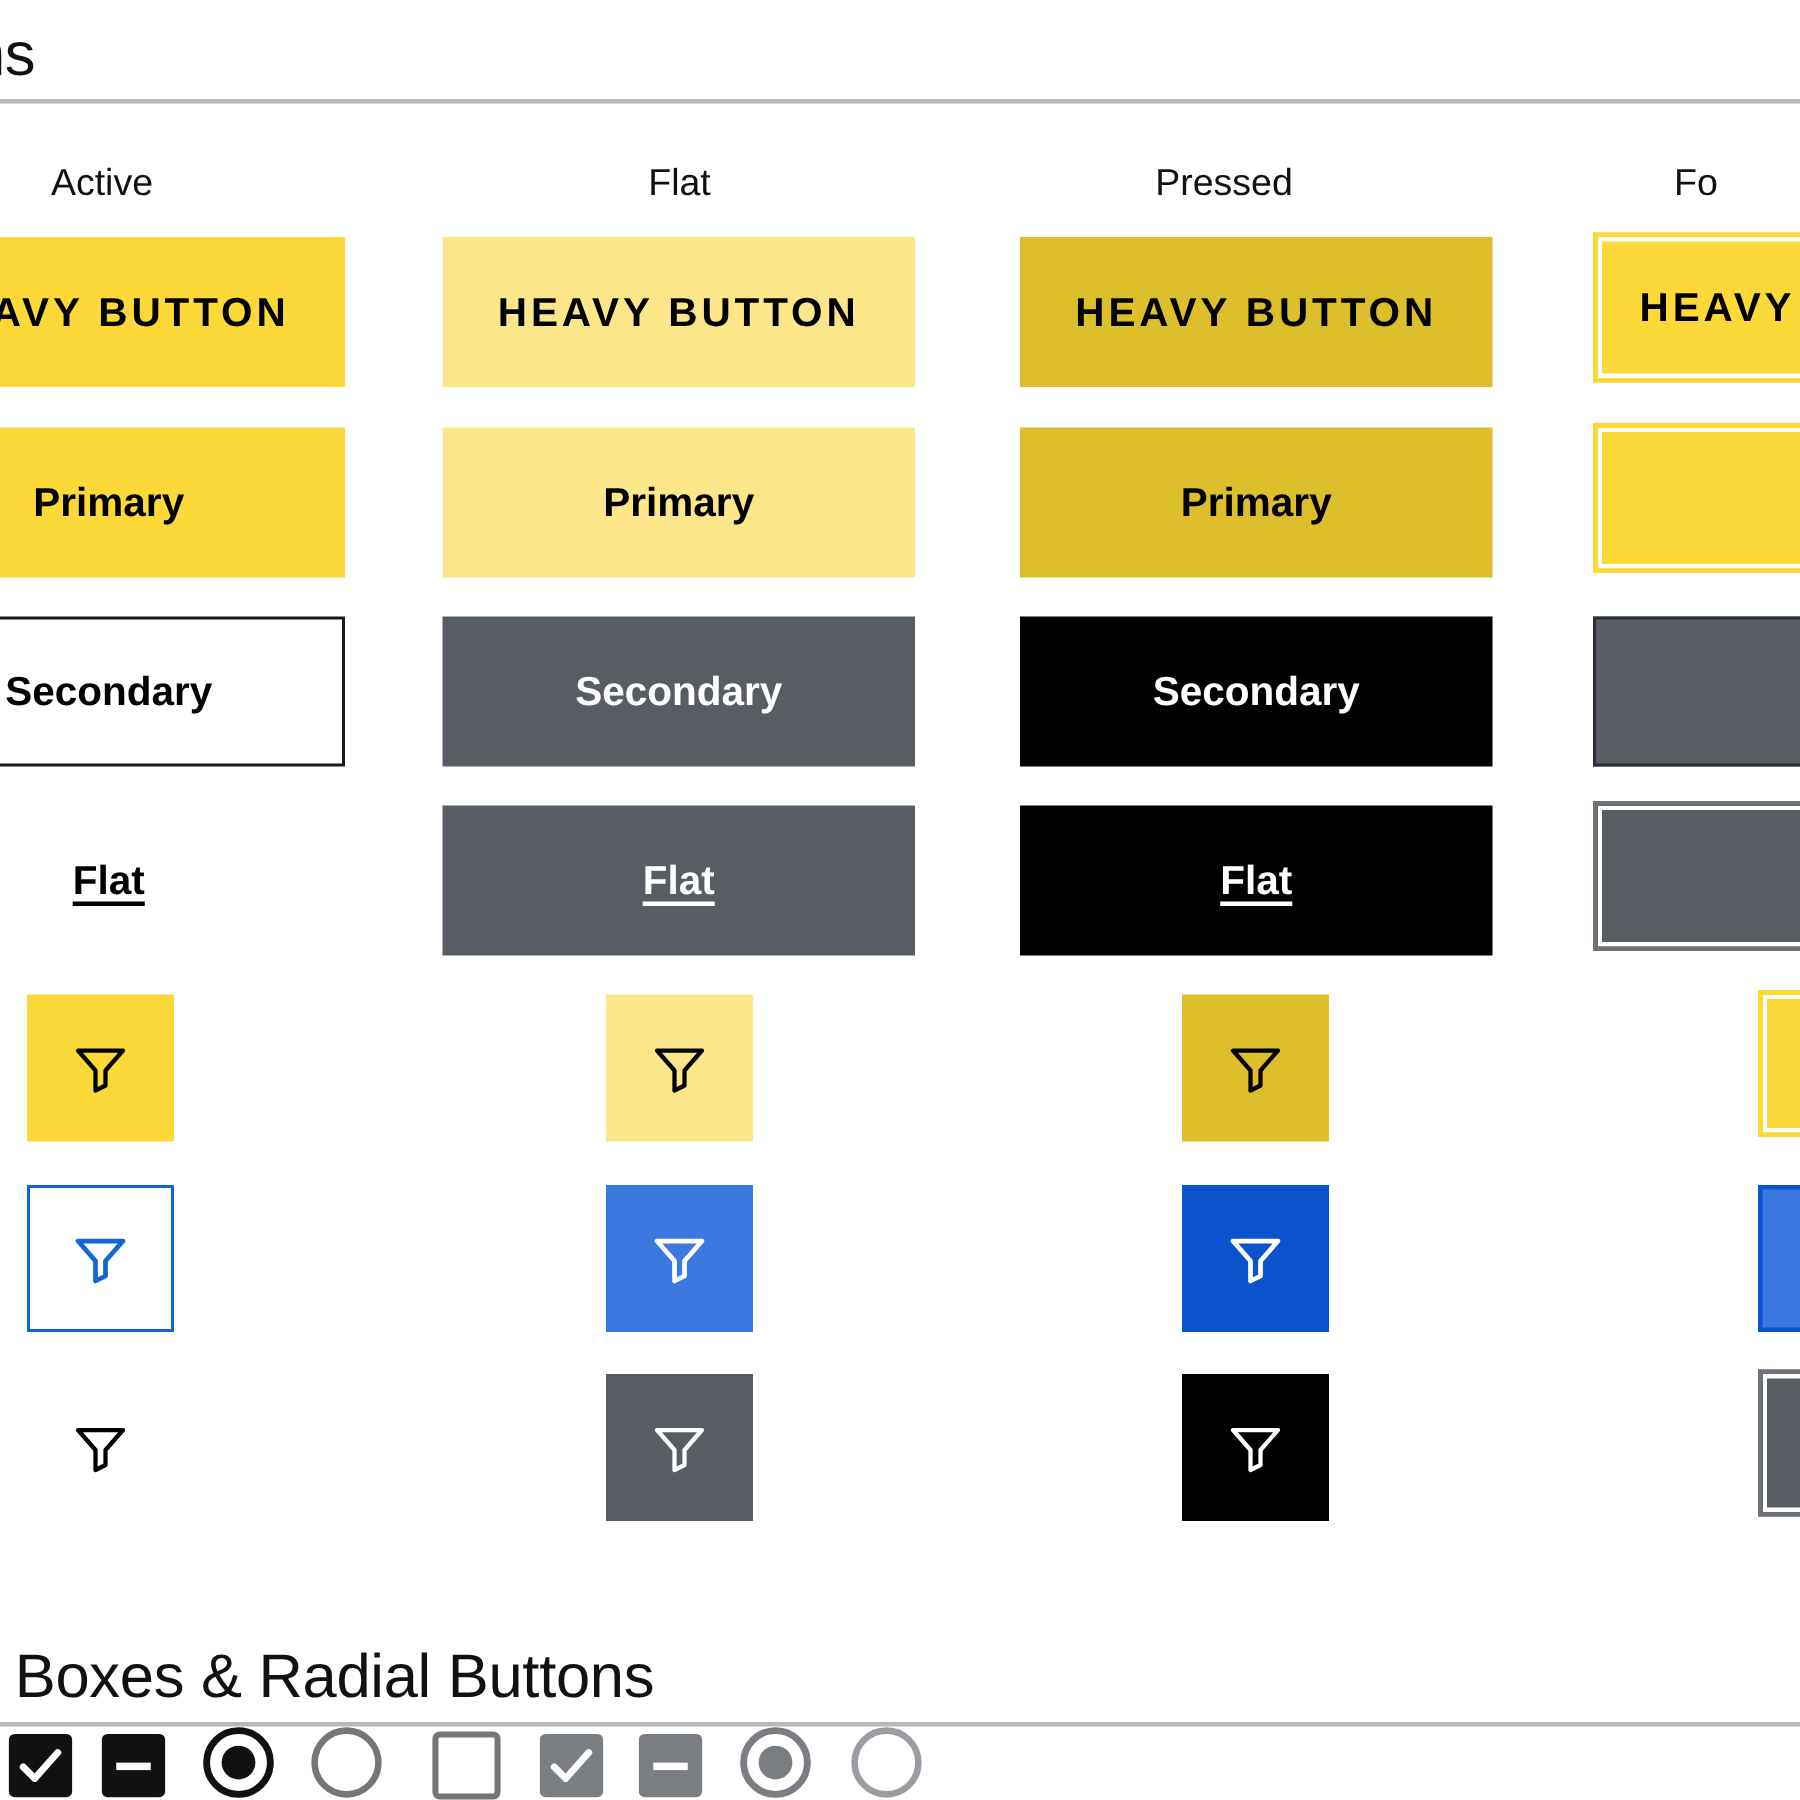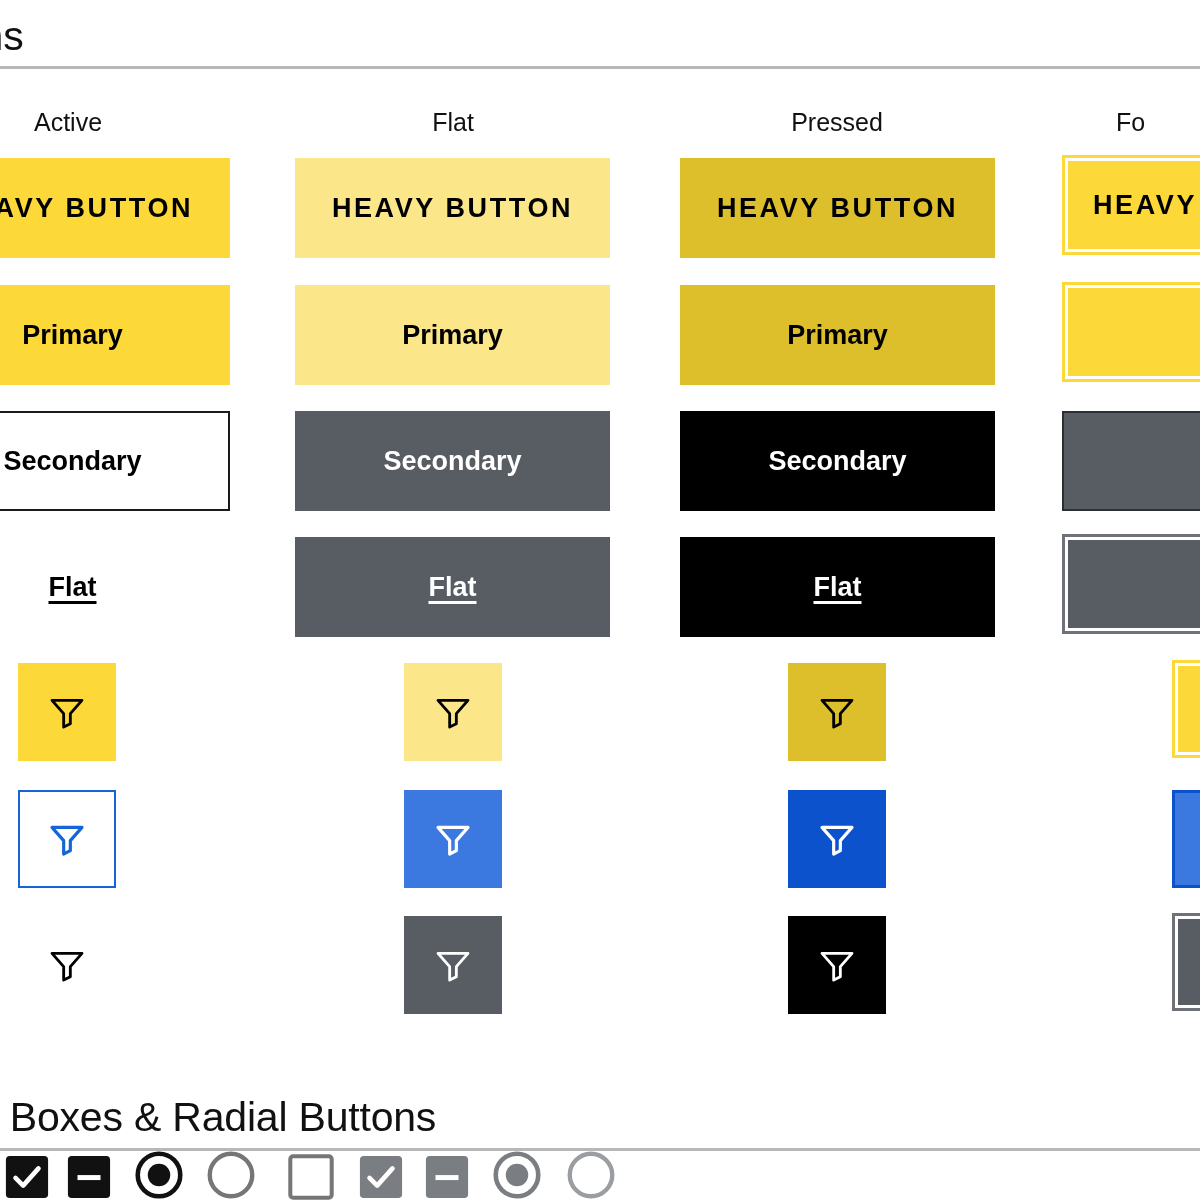--- a/index.html
+++ b/index.html
@@ -99,21 +99,21 @@
 </head>
 <body>
 
 <div class="page">
 
   <div class="section-title" style="left:-42px; top:16px;">ons</div>
   <div class="section-rule" style="top:66px;"></div>
 
   <div class="col-header" style="left:-38px; width:212px;">Active</div>
   <div class="col-header" style="left:347px; width:212px;">Flat</div>
-  <div class="col-header" style="left:731px; width:212px;">Pressed</div>
+  <div class="col-header" style="left:710px; width:212px;">Pressed</div>
   <div class="col-header" style="left:1116px; width:212px; text-align:left;">Fo</div>
 
   <div class="btn btn-wide t-heavy fill-yellow" style="left:-85px; top:158px;">HEAVY BUTTON</div>
   <div class="btn btn-wide t-heavy fill-yellow-lt" style="left:295px; top:158px;">HEAVY BUTTON</div>
   <div class="btn btn-wide t-heavy fill-yellow-dk" style="left:680px; top:158px;">HEAVY BUTTON</div>
   <div class="btn btn-wide t-heavy fill-yellow focus-yellow" style="left:1062px; top:155px; justify-content:flex-start; padding-left:28px;">HEAVY</div>
 
   <div class="btn btn-wide t-primary fill-yellow" style="left:-85px; top:285px;">Primary</div>
   <div class="btn btn-wide t-primary fill-yellow-lt" style="left:295px; top:285px;">Primary</div>
   <div class="btn btn-wide t-primary fill-yellow-dk" style="left:680px; top:285px;">Primary</div>

